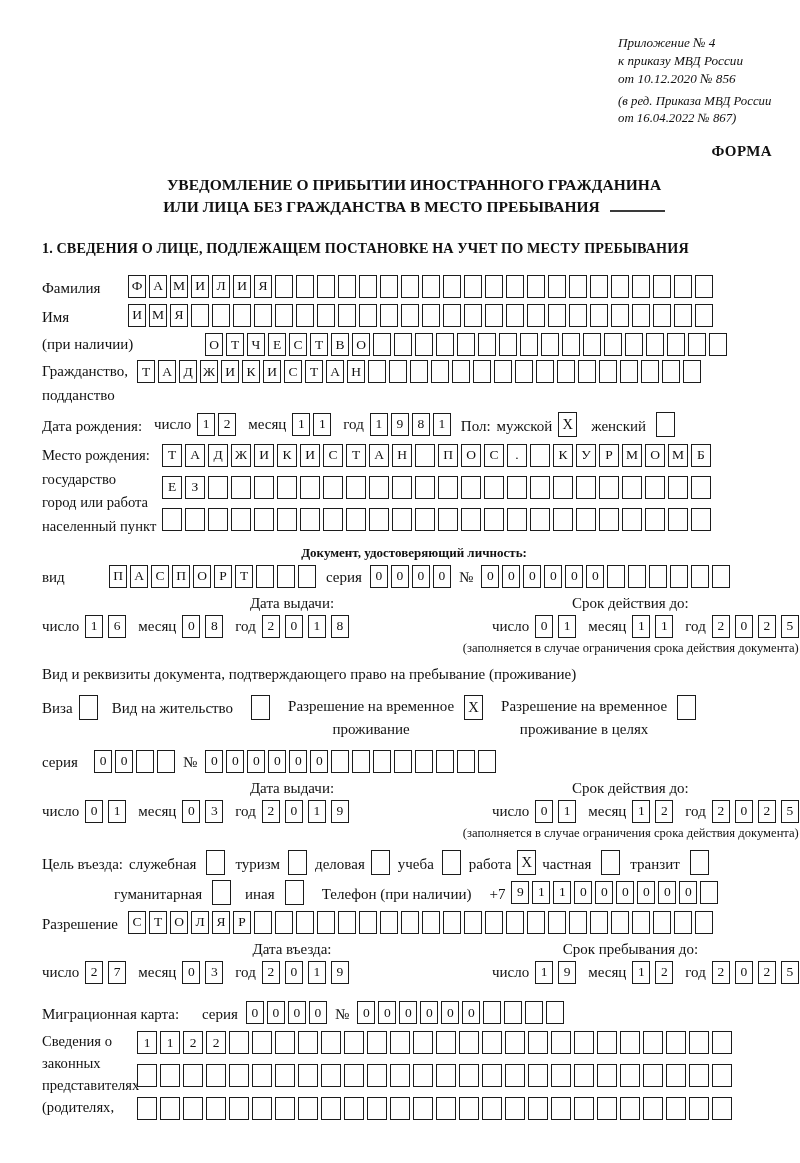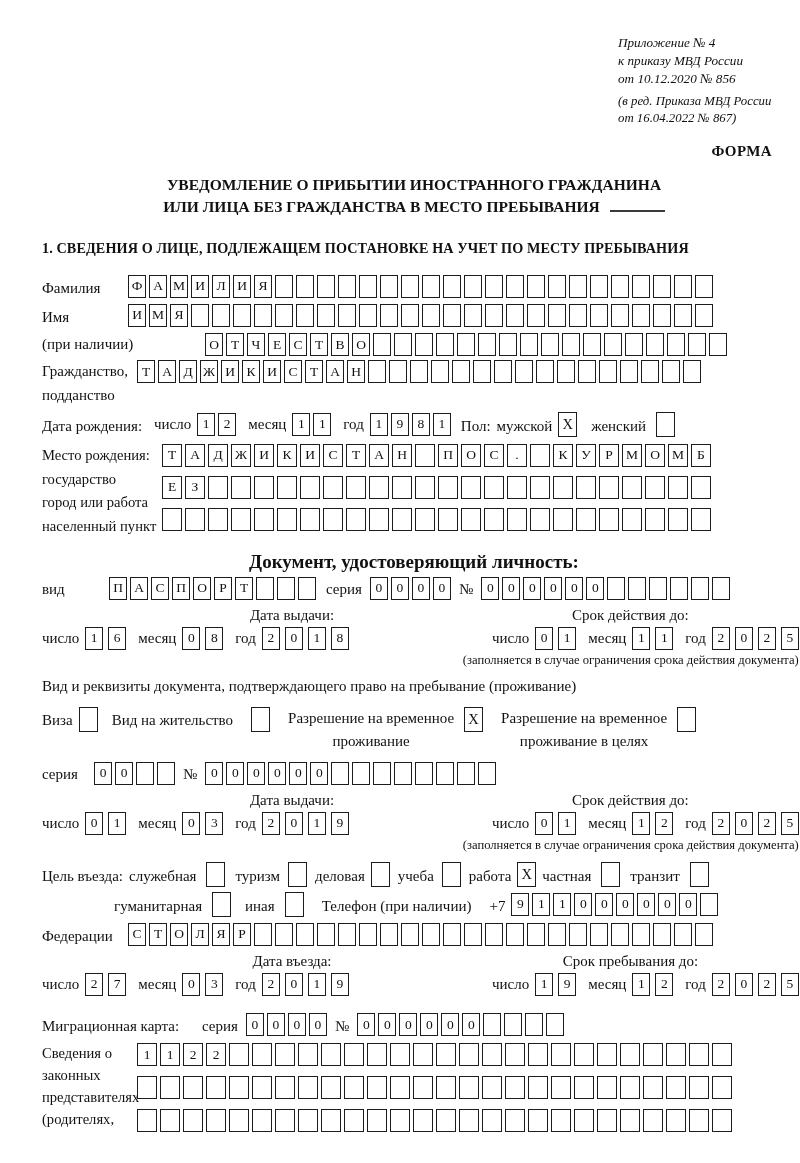--- a/index.html
+++ b/index.html
@@ -36,21 +36,21 @@
   }
   .wide .cell { width: 20px; }
   .daterow .cells { gap: 5px; }
 
   .cb {
     width: 19px; height: 25px; border: 1.6px solid #1c1c1c;
     display: inline-flex; align-items: center; justify-content: center;
     font-size: 14.5px; flex: 0 0 auto; background: #fff;
   }
 
-  .doc-head { text-align: center; font-weight: 700; font-size: 19px; margin-top: 13px; }
+  .doc-head { text-align: center; font-weight: 700; font-size: 13px; margin-top: 7px; }
 
   .twocol { display: flex; margin-top: 7px; }
   .col-l { width: 420px; flex: 0 0 auto; }
   .col-r { flex: 1 1 auto; }
   .colhead { text-align: center; margin-bottom: 3px; }
   .col-l .colhead { padding-left: 80px; }
   .daterow { display: flex; align-items: center; }
   .dlbl { margin-right: 6px; flex: 0 0 auto; }
   .dgap { margin-left: 12px; }
   .note { font-size: 12.6px; text-align: right; margin-top: 3px; white-space: nowrap; }
@@ -561,21 +561,21 @@
         <span class="cell">0</span>
         <span class="cell">0</span>
         <span class="cell">0</span>
         <span class="cell">0</span>
         <span class="cell">0</span>
         <span class="cell">&nbsp;</span>
       </div>
   </div>
 
   <div class="row" style="margin-top:6px">
-    <span class="lbl" style="width:86px">Федерации</span>
+    <span class="lbl" style="width:86px">Разрешение</span>
     <div class="cells">
         <span class="cell">С</span>
         <span class="cell">Т</span>
         <span class="cell">О</span>
         <span class="cell">Л</span>
         <span class="cell">Я</span>
         <span class="cell">Р</span>
         <span class="cell">&nbsp;</span>
         <span class="cell">&nbsp;</span>
         <span class="cell">&nbsp;</span>

